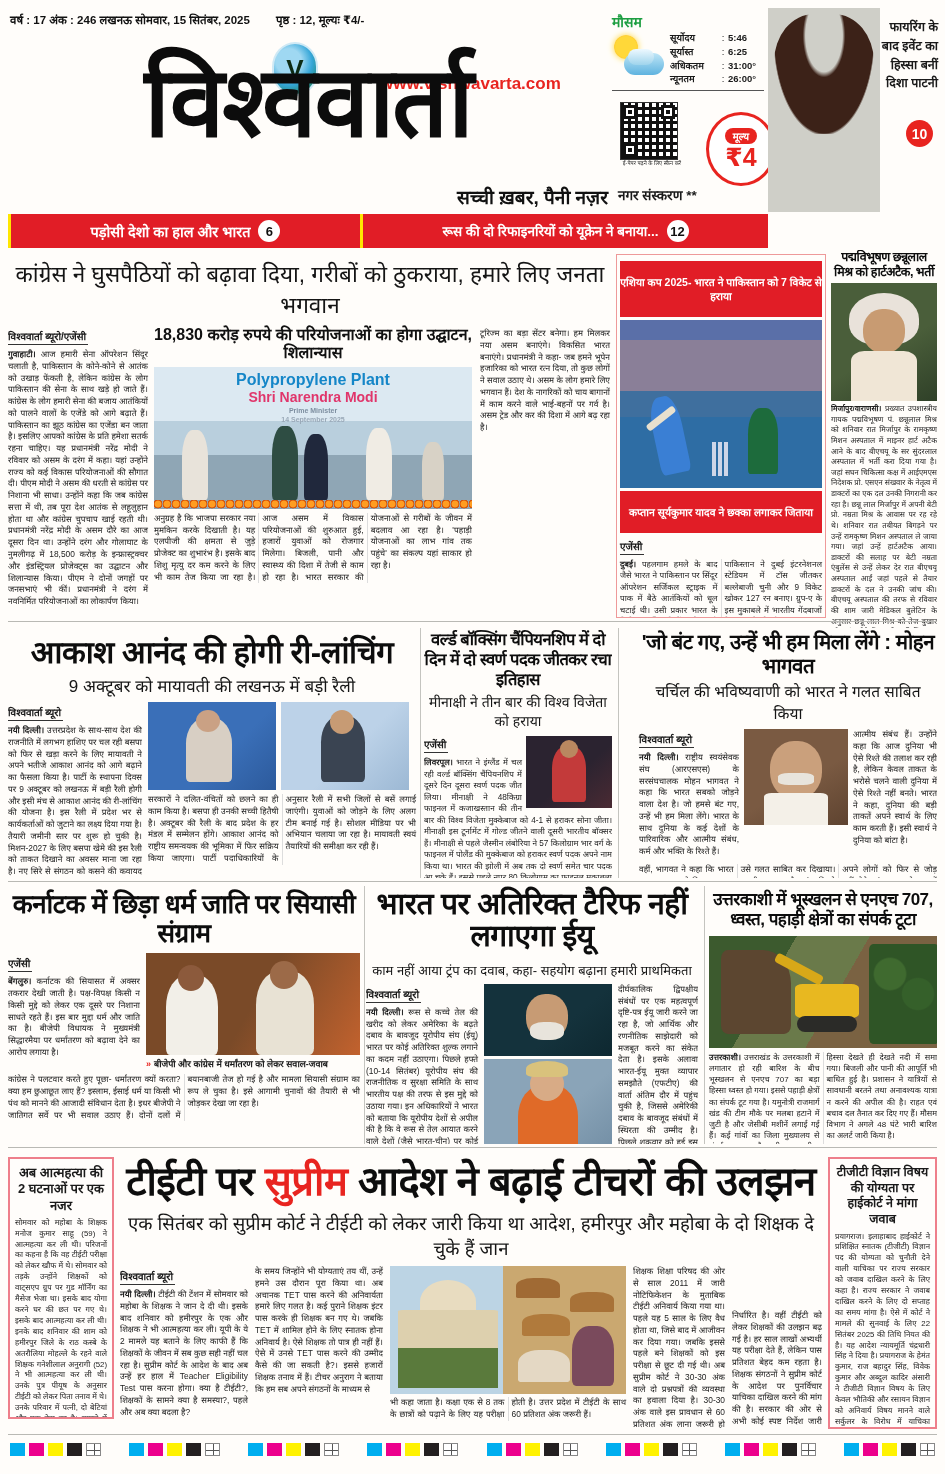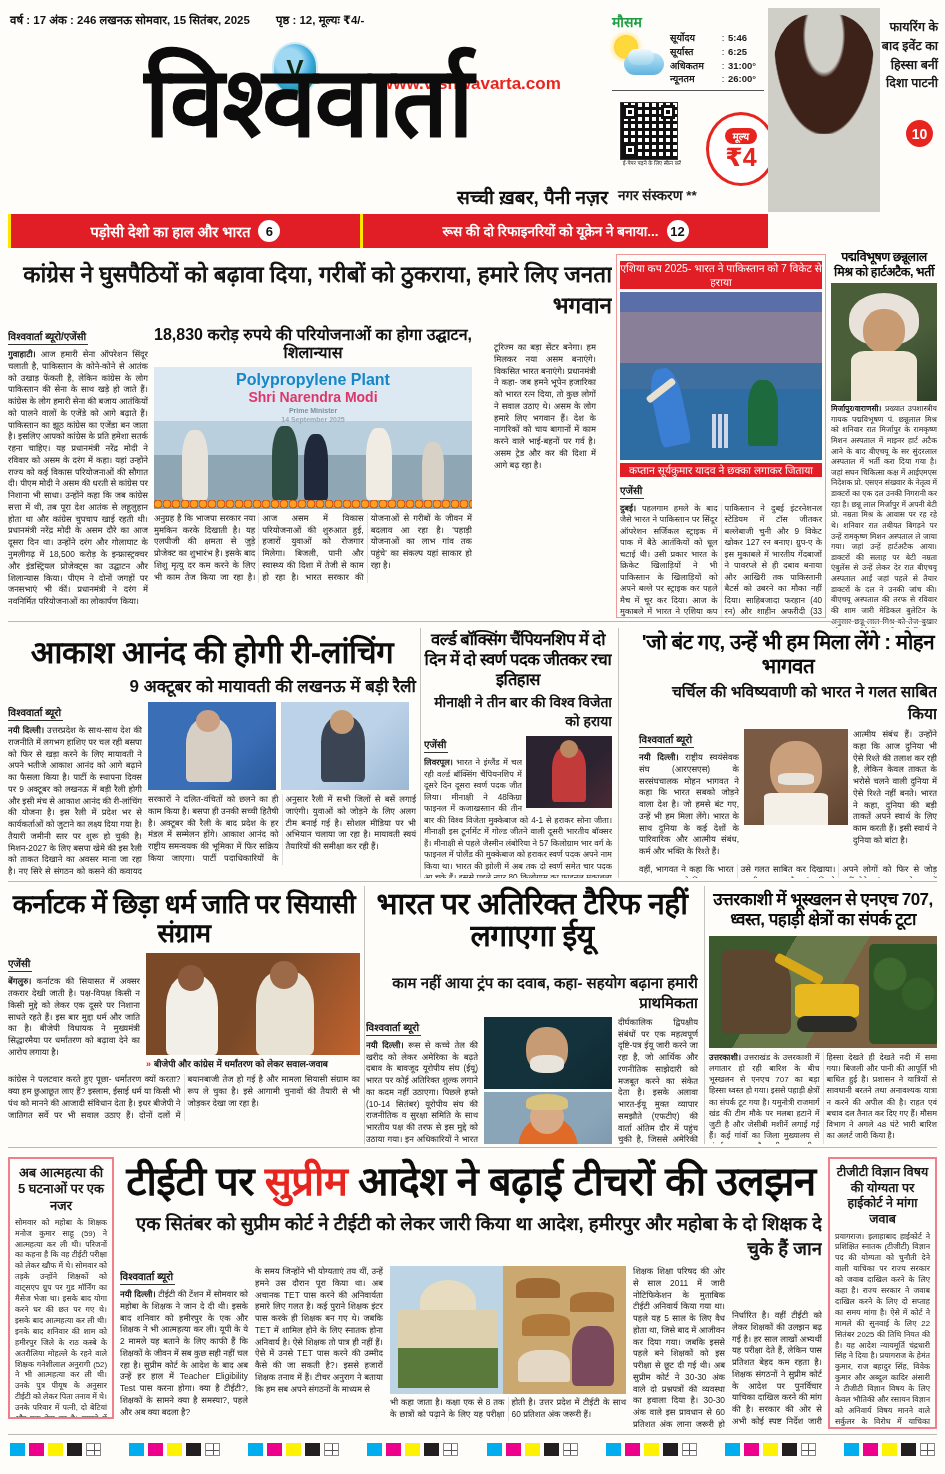--- a/index.html
+++ b/index.html
@@ -58,31 +58,31 @@
   
   .nav{display:flex;height:34px;}
   .nav-item{background:#e11d26;color:#fff;display:flex;align-items:center;justify-content:center;
       gap:8px;font-weight:800;font-size:14.5px;}
   .nav-sep{width:3px;background:#ffe600;}
   .nav-circle{width:22px;height:22px;border-radius:50%;background:#fff;color:#111;font-size:13px;
       font-weight:800;display:flex;align-items:center;justify-content:center;flex:none;}
 
   
   .headline{font-weight:800;text-align:center;color:#0d0d0d;letter-spacing:-.5px;}
-  .subhead{font-weight:700;text-align:right;color:#151515;}
+  .subhead{font-weight:400;text-align:center;color:#151515;}
   .deck{font-weight:800;text-align:center;color:#111;}
   .byline{font-weight:800;font-size:10px;border-bottom:1px solid #333;display:inline-block;
       padding:0 2px 1px 0;margin-bottom:2px;}
   .body{font-size:8.4px;line-height:1.4;text-align:justify;color:#222;}
   .body .dl{font-weight:800;}
   .cols2{column-count:2;column-gap:7px;column-rule:1px solid #ddd;}
   .cols3{column-count:3;column-gap:7px;column-rule:1px solid #ddd;}
   .redword{color:#e8241f;}
-  .red-strip{background:#e11d26;color:#fff;font-weight:400;text-align:center;font-size:10.5px;
-      padding:0 0;}
+  .red-strip{background:#e11d26;color:#fff;font-weight:700;text-align:center;font-size:10.5px;
+      padding:14px 0;}
   .photo{position:relative;overflow:hidden;background:#cfcfc8;}
   .pcaption{font-size:9px;font-weight:800;margin-top:2px;}
   .chev{color:#e8241f;font-weight:800;margin-right:3px;}
   .pinkbox{border:2px solid #ee7f8b;padding:6px 5px;box-sizing:border-box;background:#fffdfb;}
   .pinkbox .bt{font-weight:800;font-size:13px;text-align:center;line-height:1.25;margin-bottom:4px;}
   .pinkbox .body{font-size:7.8px;}
   .clip{overflow:hidden;}
 
   
   .banner-txt{position:absolute;left:0;right:0;text-align:center;font-weight:800;}
@@ -201,21 +201,21 @@
           <div class="figure" style="left:28px;bottom:9px;width:26px;height:70px;background:#e8e3da;"></div>
           <div class="figure" style="left:118px;bottom:9px;width:26px;height:74px;background:#2e4d43;"></div>
           <div class="figure" style="left:150px;bottom:9px;width:24px;height:66px;background:#20283c;"></div>
           <div class="figure" style="left:212px;bottom:9px;width:26px;height:72px;background:#f0ece4;"></div>
           <div class="figure" style="left:268px;bottom:9px;width:22px;height:58px;background:#d8d2c6;"></div>
           <div class="garland"></div>
         </div>
         <p class="body cols3" style="margin:4px 0 0;">अनुग्रह है कि भाजपा सरकार नया मुमकिन करके दिखाती है। यह एलपीजी की क्षमता से जुड़े प्रोजेक्ट का शुभारंभ है। इसके बाद शिशु मृत्यु दर कम करने के लिए भी काम तेज किया जा रहा है। आज असम में विकास परियोजनाओं की शुरुआत हुई, हजारों युवाओं को रोजगार मिलेगा। बिजली, पानी और स्वास्थ्य की दिशा में तेजी से काम हो रहा है। भारत सरकार की योजनाओं से गरीबों के जीवन में बदलाव आ रहा है। 'पहाड़ी योजनाओं का लाभ गांव तक पहुंचे' का संकल्प यहां साकार हो रहा है।</p>
       </div>
       <div style="flex:1;">
-        <p class="body" style="margin:16px;">टूरिज्म का बड़ा सेंटर बनेगा। हम मिलकर नया असम बनाएंगे। विकसित भारत बनाएंगे। प्रधानमंत्री ने कहा- जब हमने भूपेन हजारिका को भारत रत्न दिया, तो कुछ लोगों ने सवाल उठाए थे। असम के लोग हमारे लिए भगवान हैं। देश के नागरिकों को चाय बागानों में काम करने वाले भाई-बहनों पर गर्व है। असम ट्रेड और कर की दिशा में आगे बढ़ रहा है।</p>
+        <p class="body" style="margin:2px;">टूरिज्म का बड़ा सेंटर बनेगा। हम मिलकर नया असम बनाएंगे। विकसित भारत बनाएंगे। प्रधानमंत्री ने कहा- जब हमने भूपेन हजारिका को भारत रत्न दिया, तो कुछ लोगों ने सवाल उठाए थे। असम के लोग हमारे लिए भगवान हैं। देश के नागरिकों को चाय बागानों में काम करने वाले भाई-बहनों पर गर्व है। असम ट्रेड और कर की दिशा में आगे बढ़ रहा है।</p>
       </div>
     </div>
   </section>
 
   <section class="abs clip" style="left:616px;top:254px;width:210px;height:364px;border:1px solid #e99;padding:3px;box-sizing:border-box;">
     <div class="red-strip" style="margin:3px 0;">एशिया कप 2025- भारत ने पाकिस्तान को 7 विकेट से हराया</div>
     <div class="photo" style="width:100%;height:168px;background:linear-gradient(180deg,#5a6fa8 0 12%,#8a7f98 12% 42%,#3f6f9e 42% 58%,#2e6da4 58% 100%);">
       <div class="figure" style="left:34px;bottom:14px;width:30px;height:78px;background:#3a7fd4;border-radius:40% 40% 12% 12%;transform:rotate(-12deg);"></div>
       <div class="figure" style="left:24px;bottom:66px;width:34px;height:7px;background:#e8e0ce;transform:rotate(-38deg);border-radius:3px;"></div>
       <div class="figure" style="left:128px;bottom:14px;width:30px;height:66px;background:#1d6b3c;"></div>
@@ -314,21 +314,21 @@
         <div class="pcaption">
           <span class="chev">»</span><span>बीजेपी और कांग्रेस में धर्मांतरण को लेकर सवाल-जवाब</span>
         </div>
       </div>
     </div>
     <p class="body cols2" style="margin:4px 0 0;">कांग्रेस ने पलटवार करते हुए पूछा- धर्मांतरण क्यों करता? क्या हम छुआछूत लाए हैं? इस्लाम, ईसाई धर्म या किसी भी पंथ को मानने की आजादी संविधान देता है। इधर बीजेपी ने जातिगत सर्वे पर भी सवाल उठाए हैं। दोनों दलों में बयानबाजी तेज हो गई है और मामला सियासी संग्राम का रूप ले चुका है। इसे आगामी चुनावों की तैयारी से भी जोड़कर देखा जा रहा है।</p>
   </section>
 
   <section class="abs clip" style="left:366px;top:886px;width:332px;height:258px;">
     <h1 class="headline" style="font-size:30px;margin:2px 0 0;line-height:1.08;">भारत पर अतिरिक्त टैरिफ नहीं लगाएगा ईयू</h1>
-    <h2 class="subhead" style="font-size:15px;margin:19px 0 5px;">काम नहीं आया ट्रंप का दवाब, कहा- सहयोग बढ़ाना हमारी प्राथमिकता</h2>
+    <h2 class="subhead" style="font-size:13px;margin:8px 0 5px;">काम नहीं आया ट्रंप का दवाब, कहा- सहयोग बढ़ाना हमारी प्राथमिकता</h2>
     <div style="display:flex;gap:6px;">
       <div style="width:112px;flex:none;">
         <span class="byline">विश्ववार्ता ब्यूरो</span>
         <p class="body" style="margin:2px 0;"><span class="dl">नयी दिल्ली।</span> <span>रूस से कच्चे तेल की खरीद को लेकर अमेरिका के बढ़ते दबाव के बावजूद यूरोपीय संघ (ईयू) भारत पर कोई अतिरिक्त शुल्क लगाने का कदम नहीं उठाएगा। पिछले हफ्ते (10-14 सितंबर) यूरोपीय संघ की राजनीतिक व सुरक्षा समिति के साथ भारतीय पक्ष की तरफ से इस मुद्दे को उठाया गया। इन अधिकारियों ने भारत को बताया कि यूरोपीय देशों से अपील की है कि वे रूस से तेल आयात करने वाले देशों (जैसे भारत-चीन) पर कोई टैरिफ लगाने से बचें। रूस से तेल आयात करने वाले देशों पर ज्यादा टैक्स लगाने का दबाव दो-तीन देशों की स्वतंत्र नीति है जो किसी देश से प्रभावित नहीं है।</span></p>
       </div>
       <div style="width:128px;flex:none;">
         <div class="photo" style="width:128px;height:72px;background:linear-gradient(140deg,#14323c 0 60%,#0e2830);">
           <div class="figure" style="left:42px;top:10px;width:42px;height:46px;background:#c79b74;border-radius:46%;"></div>
           <div class="figure" style="left:46px;top:38px;width:34px;height:18px;background:#e8e4dc;border-radius:40%;"></div>
         </div>
@@ -352,21 +352,21 @@
       <div class="figure" style="left:64px;top:28px;width:52px;height:10px;background:#d8a818;transform:rotate(28deg);border-radius:4px;"></div>
       <div class="figure" style="left:88px;top:80px;width:60px;height:16px;background:#2b2b28;border-radius:8px;"></div>
       <div class="figure" style="left:160px;top:8px;width:70px;height:100px;background:radial-gradient(circle at 30% 30%,#3f6a2f 0 18%,transparent 20%) ,radial-gradient(circle at 70% 50%,#35602a 0 22%,transparent 24%),#2f5526;border-radius:6%;"></div>
     </div>
     <p class="body cols2" style="margin:4px 0 0;font-size:8px;"><span class="dl">उत्तरकाशी।</span> <span>उत्तराखंड के उत्तरकाशी में लगातार हो रही बारिश के बीच भूस्खलन से एनएच 707 का बड़ा हिस्सा ध्वस्त हो गया। इससे पहाड़ी क्षेत्रों का संपर्क टूट गया है। यमुनोत्री राजमार्ग खंड की टीम मौके पर मलबा हटाने में जुटी है और जेसीबी मशीनें लगाई गई हैं। कई गांवों का जिला मुख्यालय से संपर्क कट गया है। करीब 100 मीटर हिस्सा देखते ही देखते नदी में समा गया। बिजली और पानी की आपूर्ति भी बाधित हुई है। प्रशासन ने यात्रियों से सावधानी बरतने तथा अनावश्यक यात्रा न करने की अपील की है। राहत एवं बचाव दल तैनात कर दिए गए हैं। मौसम विभाग ने अगले 48 घंटे भारी बारिश का अलर्ट जारी किया है।</span></p>
   </section>
 
   <div class="hr" style="top:1147px;"></div>
 
   <aside class="abs pinkbox clip" style="left:8px;top:1157px;width:106px;height:262px;">
-    <div class="bt">अब आत्महत्या की 5 घटनाओं पर एक नजर</div>
+    <div class="bt">अब आत्महत्या की 2 घटनाओं पर एक नजर</div>
     <p class="body" style="margin:0;">सोमवार को महोबा के शिक्षक मनोज कुमार साहू (59) ने आत्महत्या कर ली थी। परिजनों का कहना है कि वह टीईटी परीक्षा को लेकर खौफ में थे। सोमवार को तड़के उन्होंने शिक्षकों को वाट्सएप ग्रुप पर गुड मॉर्निंग का मैसेज भेजा था। इसके बाद योगा करने घर की छत पर गए थे। इसके बाद आत्महत्या कर ली थी। इनके बाद शनिवार की शाम को हमीरपुर जिले के राठ कस्बे के अतरौलिया मोहल्ले के रहने वाले शिक्षक गनेशीलाल अनुरागी (52) ने भी आत्महत्या कर ली थी। उनके पुत्र पीयूष के अनुसार टीईटी को लेकर पिता तनाव में थे। उनके परिवार में पत्नी, दो बेटियां और एक बेटा का है। मामले में राठ खंड शिक्षा अधिकारी पंकज ने बताया कि बहुत पहले गनेशीलाल के घर में डकैती पड़ी थी, तभी से वे शारीरिक व मानसिक रूप से परेशान रहते थे।</p>
   </aside>
 
   <section class="abs clip" style="left:120px;top:1150px;width:702px;height:278px;">
     <h1 class="headline" style="font-size:40px;margin:2px 0 0;">
       <span>टीईटी पर </span><span class="redword">सुप्रीम</span><span> आदेश ने बढ़ाई टीचरों की उलझन</span>
     </h1>
     <h2 class="subhead" style="font-size:18.5px;margin:3px 0 6px;">एक सितंबर को सुप्रीम कोर्ट ने टीईटी को लेकर जारी किया था आदेश, हमीरपुर और महोबा के दो शिक्षक दे चुके हैं जान</h2>
     <div style="display:flex;gap:7px;">
       <div style="width:128px;flex:none;">

